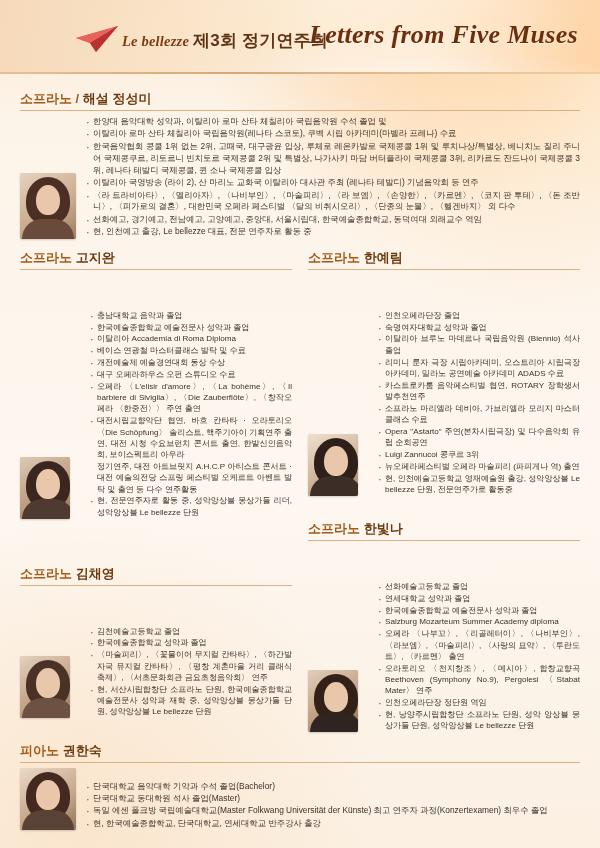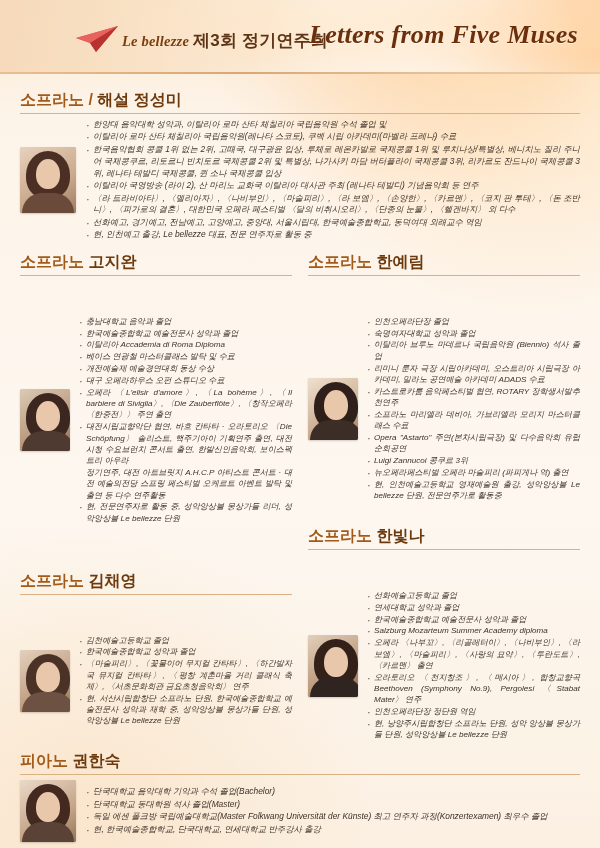--- a/index.html
+++ b/index.html
@@ -60,27 +60,27 @@
   .hdr-rule{
     position:absolute;left:0;bottom:0;width:100%;height:2px;
     background:linear-gradient(90deg,#e3b27e 0%, #c98b4c 40%, #e9c79b 100%);
     opacity:.7;
   }
 
   
   .content{position:relative;padding:16px 20px 10px 20px;}
   .entry{position:relative;margin-bottom:6px;}
   .entry-head{
-    font-size:16px;font-weight:bold;color:#8a4a12;
+    font-size:13px;font-weight:bold;color:#8a4a12;
     border-bottom:1px solid #d9b183;
     padding-bottom:2px;margin-bottom:5px;
   }
   .entry-head .role{color:#a35a18;}
   .entry-head .name{color:#6d3a0e;}
-  .entry-body{display:flex;gap:9px;align-items:center;font-style:italic;}
+  .entry-body{display:flex;gap:9px;align-items:flex-end;}
   .photo{
     width:56px;height:66px;flex:0 0 56px;border-radius:2px;
     background:linear-gradient(160deg,#d9c3ad,#b99a7e 55%,#8e6f56);
     position:relative;overflow:hidden;
     box-shadow:0 1px 2px rgba(0,0,0,.18);
   }
   .photo .bg{position:absolute;inset:0;}
   .photo .hair{
     position:absolute;left:6px;top:4px;width:44px;height:48px;border-radius:50% 50% 44% 44%;
     background:#3a2a22;
@@ -100,21 +100,21 @@
     text-align:justify;
   }
   .bullets li:before{
     content:"·";position:absolute;left:1px;top:-1px;font-size:11px;color:#6b4a2c;
   }
   .bullets li.cont:before{content:"";}
 
   
   .two-col{display:flex;gap:16px;margin-top:10px;}
   .col{flex:1;min-width:0;}
-  .col .entry-body{gap:8px;margin-top:40px;}
+  .col .entry-body{gap:19px;margin-top:40px;}
   .col .photo{width:50px;flex:0 0 50px;height:62px;}
   .col .bullets li{font-size:8.1px;line-height:1.4;}
   .spacer-40{height:40px;}
   .spacer-28{height:18px;}
 
   .wide-entry{margin-top:4px;}
   .wide-entry .photo{width:56px;flex:0 0 56px;height:62px;}
 
   .footer-space{height:24px;}
 </style>

